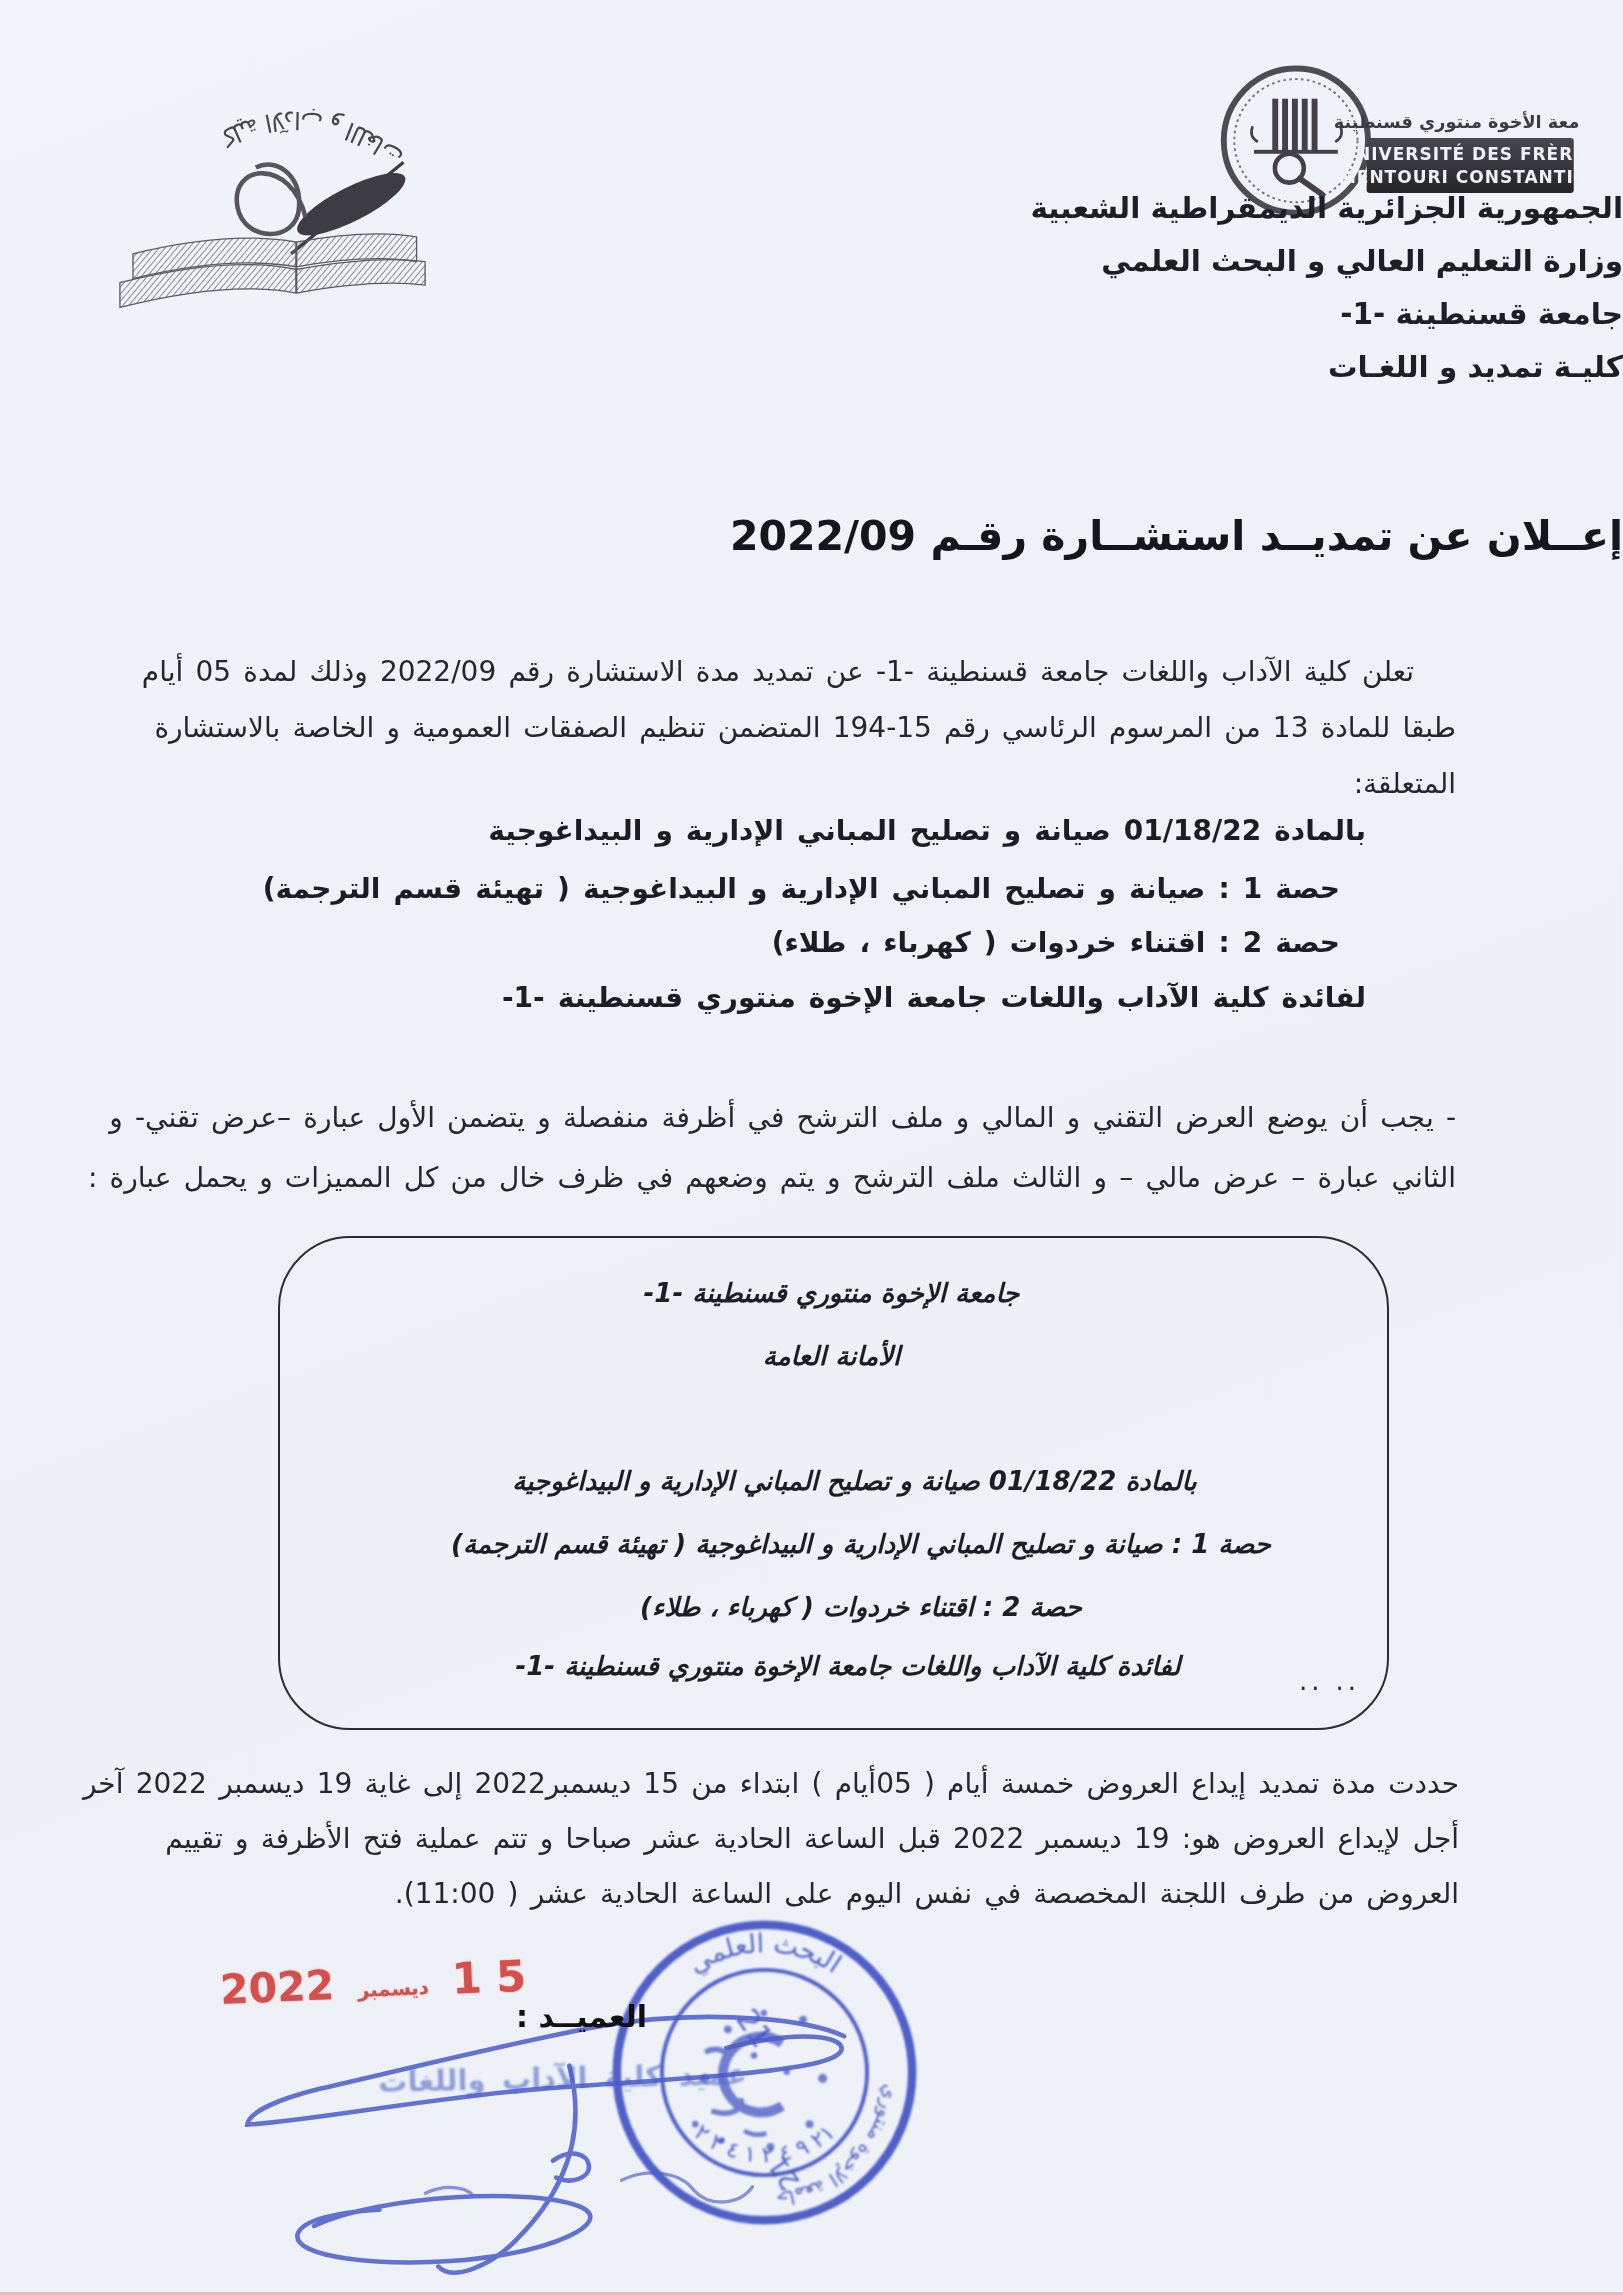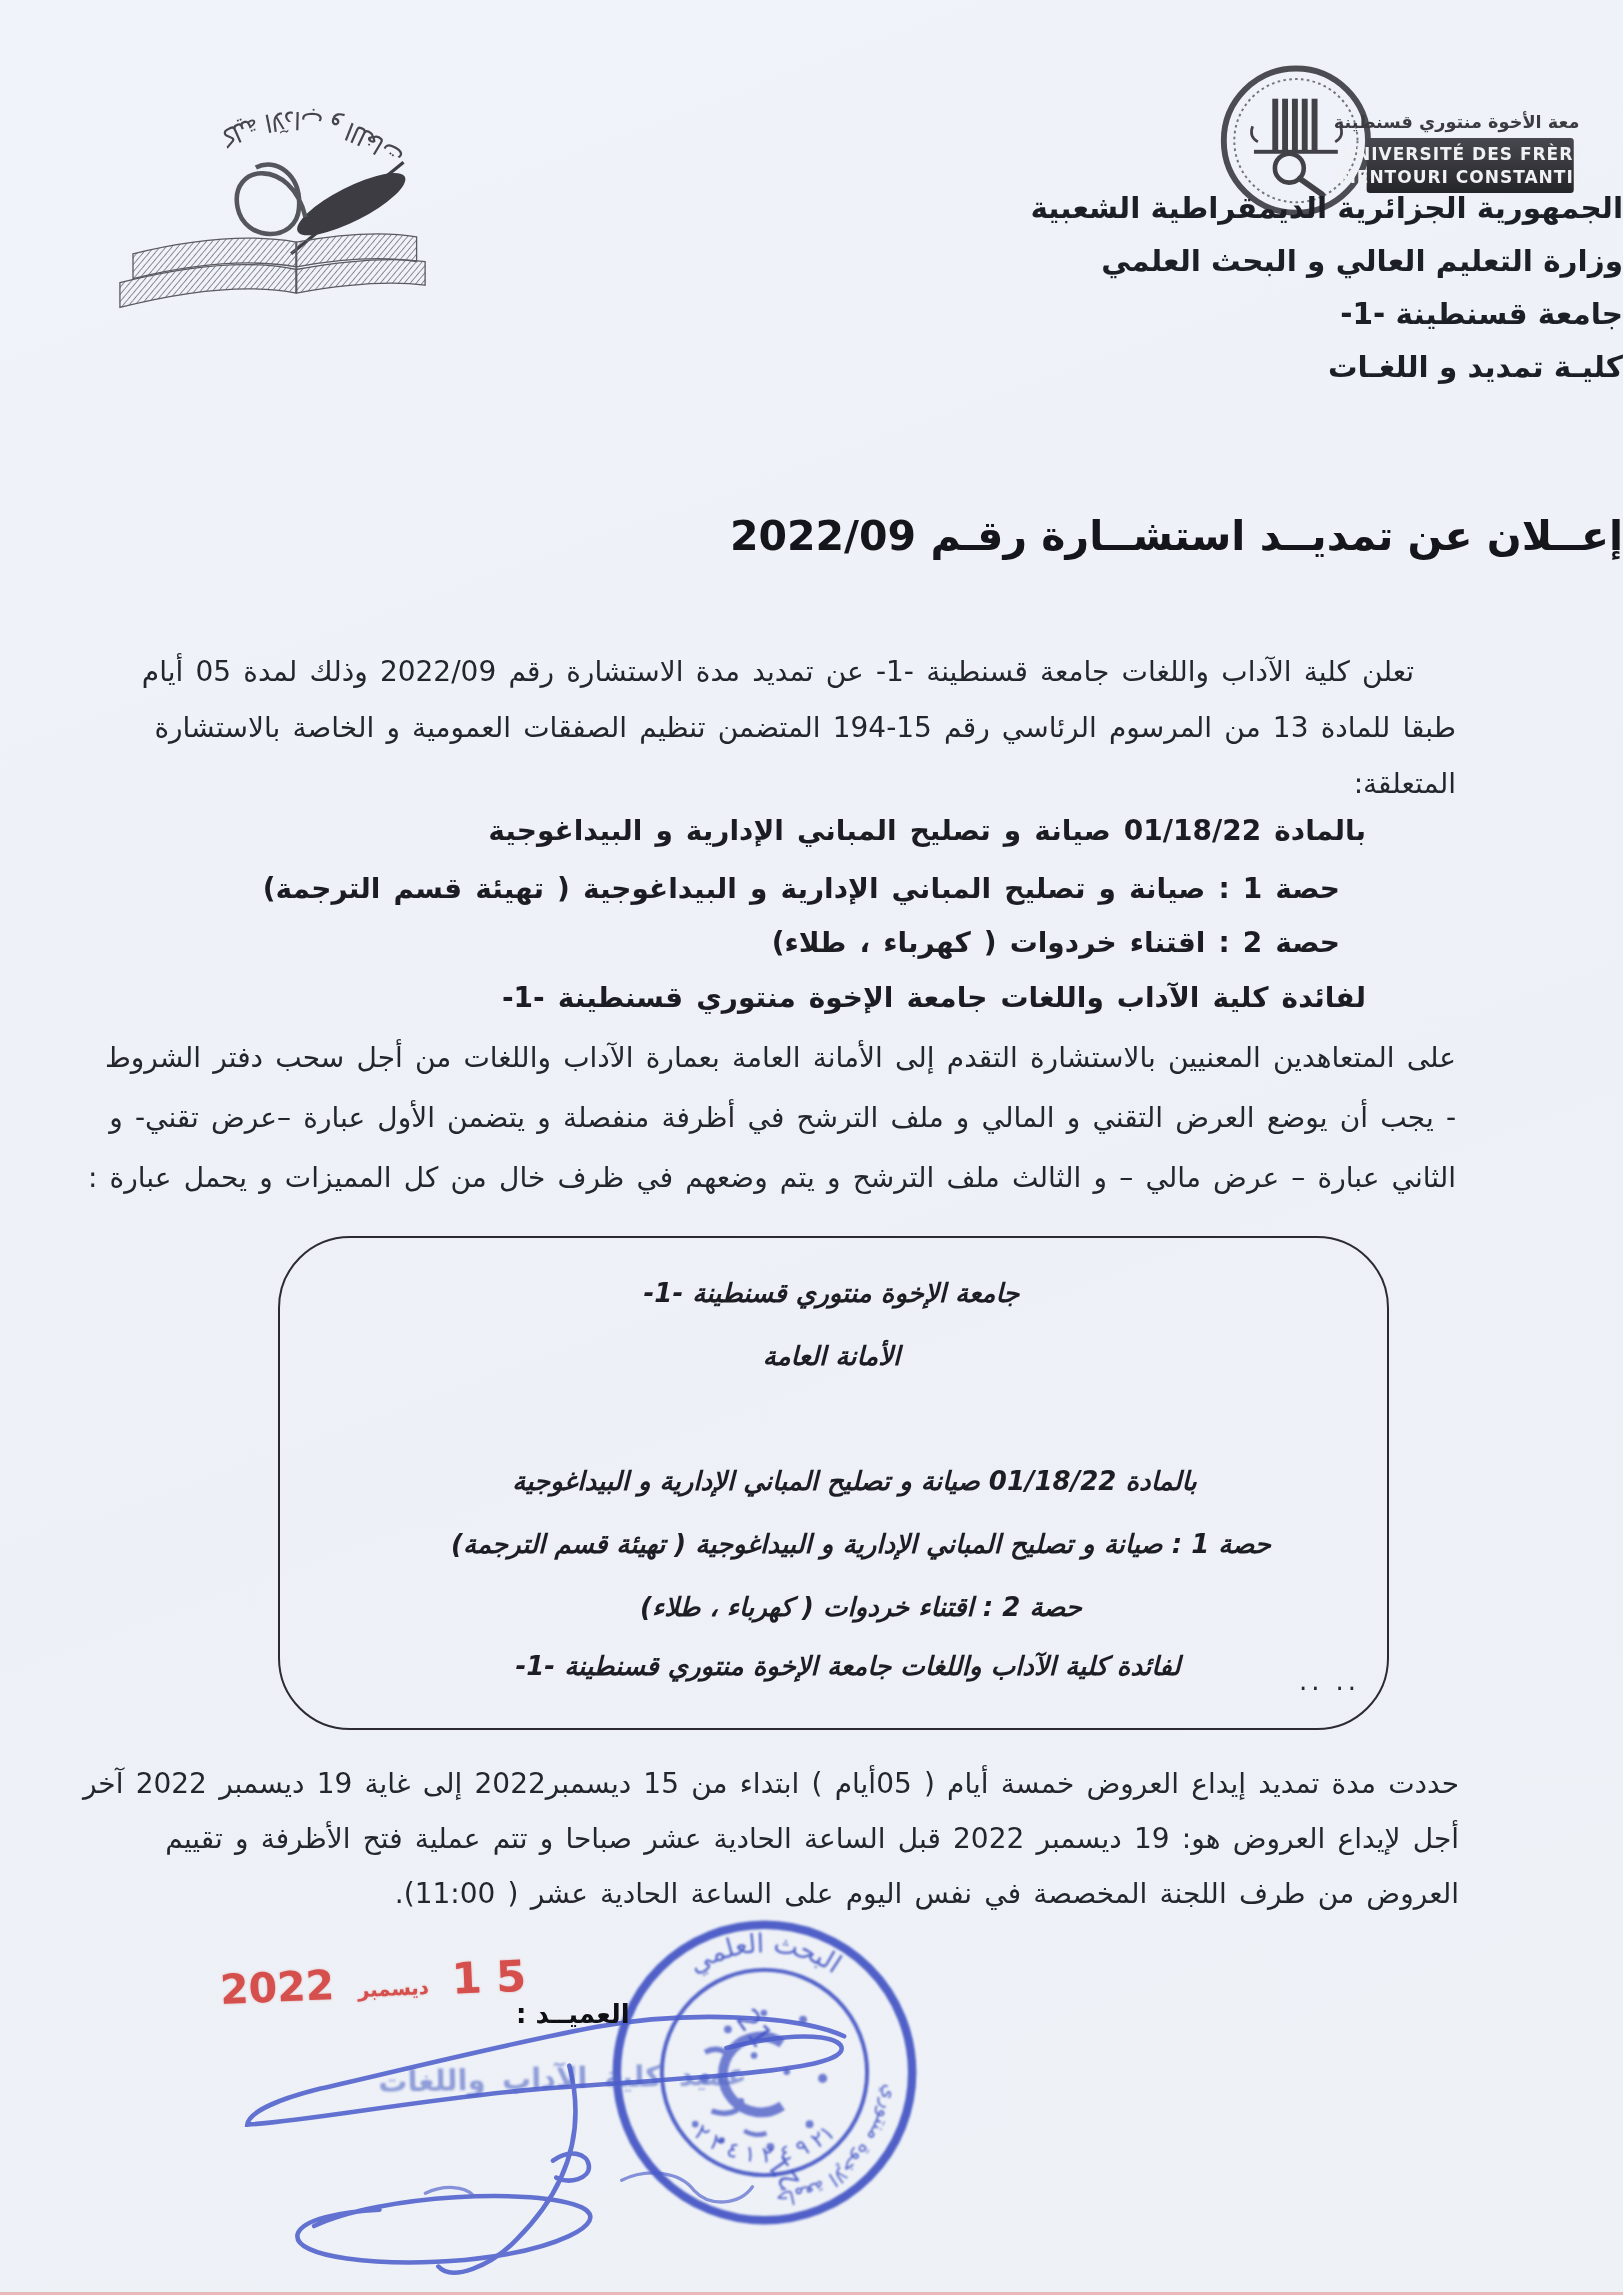--- a/index.html
+++ b/index.html
@@ -22,21 +22,21 @@
       font-size:26px;font-weight:bold;color:#1c1e24;white-space:nowrap;font-style:italic;}
   .dots{position:absolute;left:1299px;top:1666px;font-size:26px;letter-spacing:3.9px;color:#26262c;}
   .date-stamp{
     position:absolute;left:220px;top:1957px;z-index:6;display:flex;align-items:flex-end;
     direction:ltr;gap:23.6px;color:#d5504c;transform:rotate(-2.5deg);
     text-shadow:0 0 2px rgba(213,80,76,.5);
   }
   .date-year{font-size:41px;font-weight:bold;}
   .date-month{font-size:19.6px;font-weight:bold;margin-bottom:6.5px;}
   .date-day{font-size:43px;font-weight:bold;letter-spacing:14.4px;}
-  .dean-label{position:absolute;left:516px;top:1999px;z-index:6;font-size:26px;font-weight:bold;
+  .dean-label{position:absolute;left:516px;top:1999px;z-index:6;font-size:30px;font-weight:bold;
       color:#101014;direction:rtl;white-space:nowrap;}
   .dean-stamp{
     position:absolute;left:340px;top:2061px;width:445px;z-index:4;text-align:center;direction:rtl;
     font-size:29px;font-weight:bold;color:rgba(86,106,198,.62);filter:blur(0.9px);
     transform:rotate(-1.2deg);word-spacing:6.5px;white-space:nowrap;
   }
   .scan-edge{position:absolute;left:0;right:0;bottom:0;height:3.3px;background:rgba(226,118,112,.45);}
   svg{position:absolute;}
 </style>
 </head>
@@ -110,21 +110,20 @@
 
   <div class="al body-line" style="top:655px;right:209px">تعلن كلية الآداب واللغات جامعة قسنطينة -1- عن تمديد مدة الاستشارة رقم 2022/09 وذلك لمدة 05 أيام</div>
   <div class="al body-line" style="top:711px;right:167px">طبقا للمادة 13 من المرسوم الرئاسي رقم 15-194 المتضمن تنظيم الصفقات العمومية و الخاصة بالاستشارة</div>
   <div class="al body-line" style="top:767px;right:167px">المتعلقة:</div>
 
   <div class="al subj-line" style="top:814px;right:257px">بالمادة 01/18/22 صيانة و تصليح المباني الإدارية و البيداغوجية</div>
   <div class="al subj-line" style="top:872px;right:283px">حصة 1 : صيانة و تصليح المباني الإدارية و البيداغوجية ( تهيئة قسم الترجمة)</div>
   <div class="al subj-line" style="top:926px;right:283px">حصة 2 : اقتناء خردوات ( كهرباء ، طلاء)</div>
   <div class="al subj-line" style="top:981px;right:257px">لفائدة كلية الآداب واللغات جامعة الإخوة منتوري قسنطينة -1-</div>
 
-  <div class="al body-line" style="top:1041px;right:167px">على المتعاهدين المعنيين بالاستشارة التقدم إلى الأمانة العامة بعمارة الآداب واللغات من أجل سحب دفتر الشروط</div>
   <div class="al body-line" style="top:1161px;right:167px">الثاني عبارة – عرض مالي – و الثالث ملف الترشح و يتم وضعهم في ظرف خال من كل المميزات و يحمل عبارة :</div>
   <div class="al body-line" style="top:1101px;right:167px">- يجب أن يوضع العرض التقني و المالي و ملف الترشح في أظرفة منفصلة و يتضمن الأول عبارة –عرض تقني- و</div>
 
   <div class="frame"></div>
   <div class="bx" style="top:1278px">جامعة الإخوة منتوري قسنطينة -1-</div>
   <div class="bx" style="top:1341px">الأمانة العامة</div>
   <div class="bx" style="top:1466px;transform:translateX(23px)">بالمادة 01/18/22 صيانة و تصليح المباني الإدارية و البيداغوجية</div>
   <div class="bx" style="top:1529px;transform:translateX(29.5px)">حصة 1 : صيانة و تصليح المباني الإدارية و البيداغوجية ( تهيئة قسم الترجمة)</div>
   <div class="bx" style="top:1592px;transform:translateX(29.5px)">حصة 2 : اقتناء خردوات ( كهرباء ، طلاء)</div>
   <div class="bx" style="top:1651px;transform:translateX(16.4px)">لفائدة كلية الآداب واللغات جامعة الإخوة منتوري قسنطينة -1-</div>

